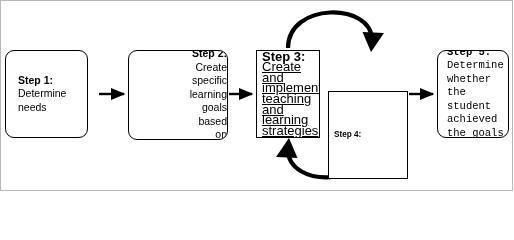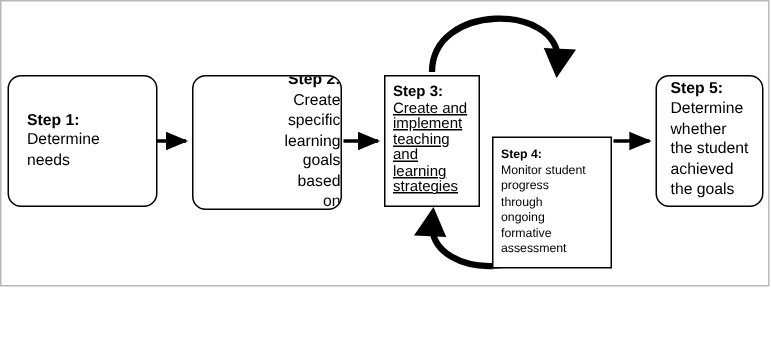--- a/index.html
+++ b/index.html
@@ -51,54 +51,55 @@
   }
   .node-title {
     font-weight: bold;
     display: block;
   }
   .node-body {
     display: block;
   }
   
   #node-1 {
-    left: 5px;  top: 50px;  width: 100px;  height: 88px;
+    left: 5px;  top: 50px;  width: 83px;  height: 88px;
     padding: 0 15px 0 12px;
     font-size: 10.5px;
     line-height: 13.5px;
   }
   
   #node-2 {
     left: 128px; top: 50px; width: 100px; height: 90px;
     padding: 12px 0 0 8px;
     font-size: 10.5px;
     line-height: 13.5px;
     text-align: right;
   }
   
   #node-3 {
     left: 256px; top: 50px; width: 64px; height: 88px;
     padding: 0 0 0 5px;
-    font-size: 10px;
+    font-size: 13px;
     line-height: 10.6px;
   }
   
   #node-4 {
     left: 328px; top: 50px; width: 80px; height: 88px;
     padding: 0 0 0 5px;
     font-size: 8.2px;
     line-height: 10.6px;
     margin-top: 41px;
   }
   
   #node-5 {
     left: 437px; top: 50px; width: 72px; height: 88px;
     padding: 0 0 2px 9px;
     font-size: 10.5px;
     line-height: 13.5px;
+    font-family: Liberation Mono, monospace;
   }
   #edges {
     position: absolute;
     left: 0; top: 0;
     width: 514px; height: 192px;
     pointer-events: none;
   }
 </style>
 </head>
 <body>
@@ -155,26 +156,20 @@
     <span class="node-title">Step 3:</span>
     <span class="node-body" style="white-space: pre-line; text-decoration: underline;">Create and
 implement
 teaching and
 learning
 strategies</span>
   </div>
 
   <div class="node square" id="node-4">
     <span class="node-title">Step 4:</span>
-    <span class="node-body" style="white-space: pre-line;">Monitor student
-progress
-through
-ongoing
-formative
-assessment</span>
   </div>
 
   <div class="node rounded" id="node-5">
     <span class="node-title">Step 5:</span>
     <span class="node-body" style="white-space: pre-line;">Determine
 whether
 the student
 achieved
 the goals</span>
   </div>

